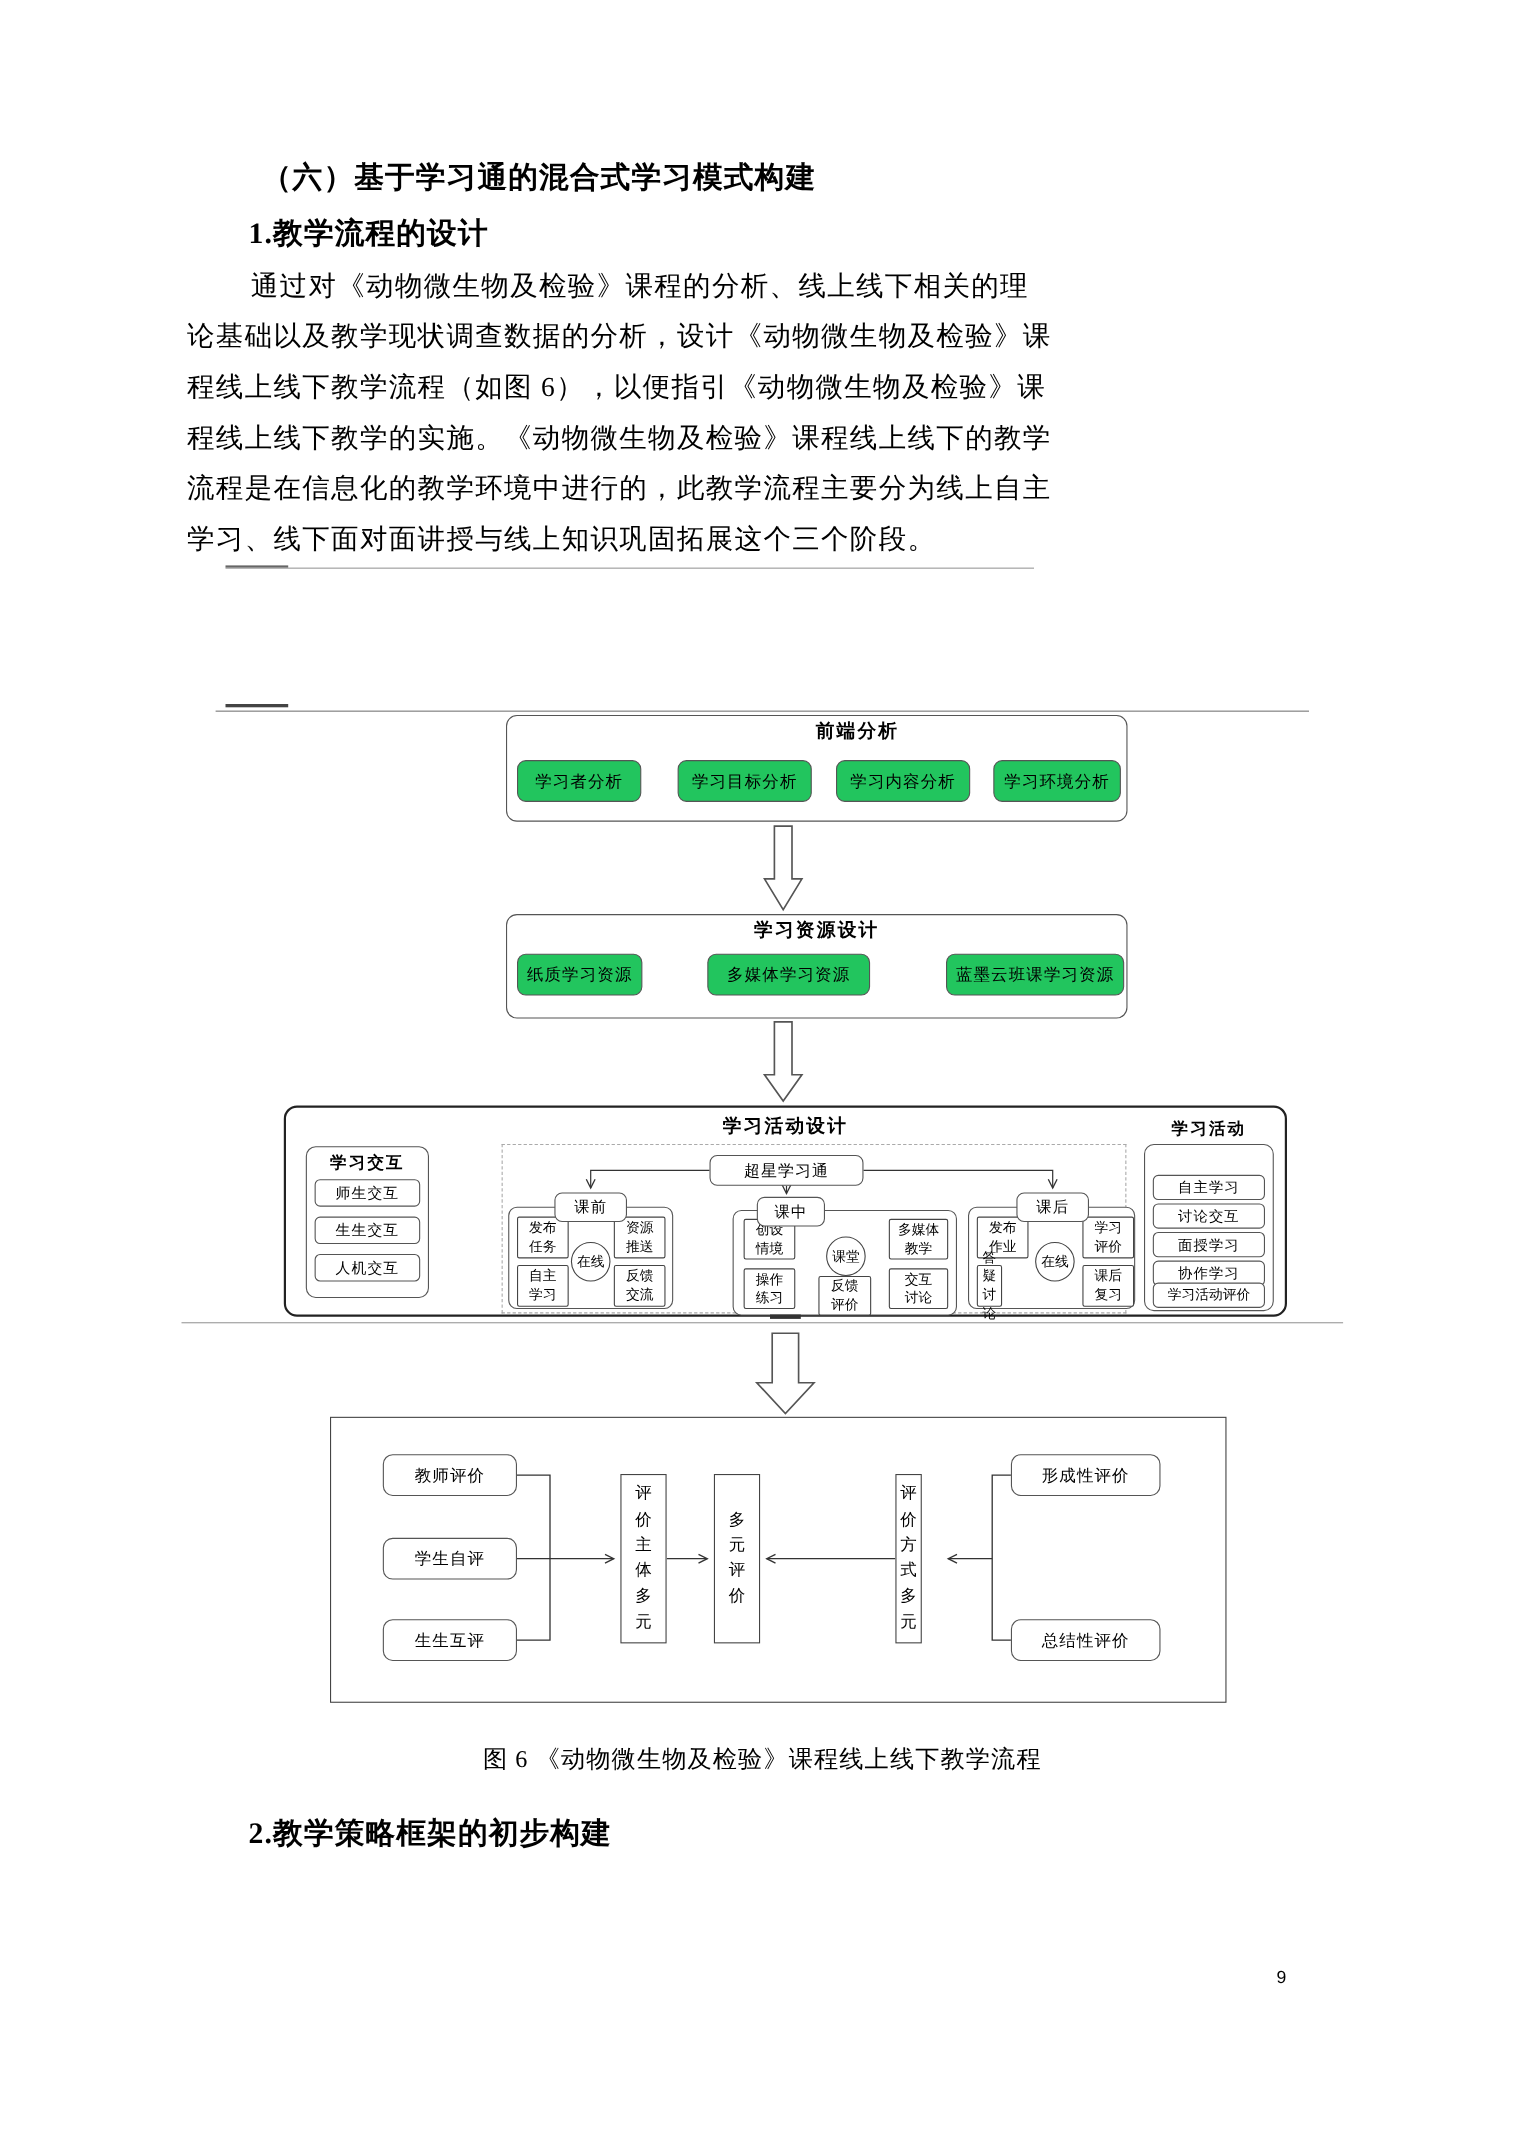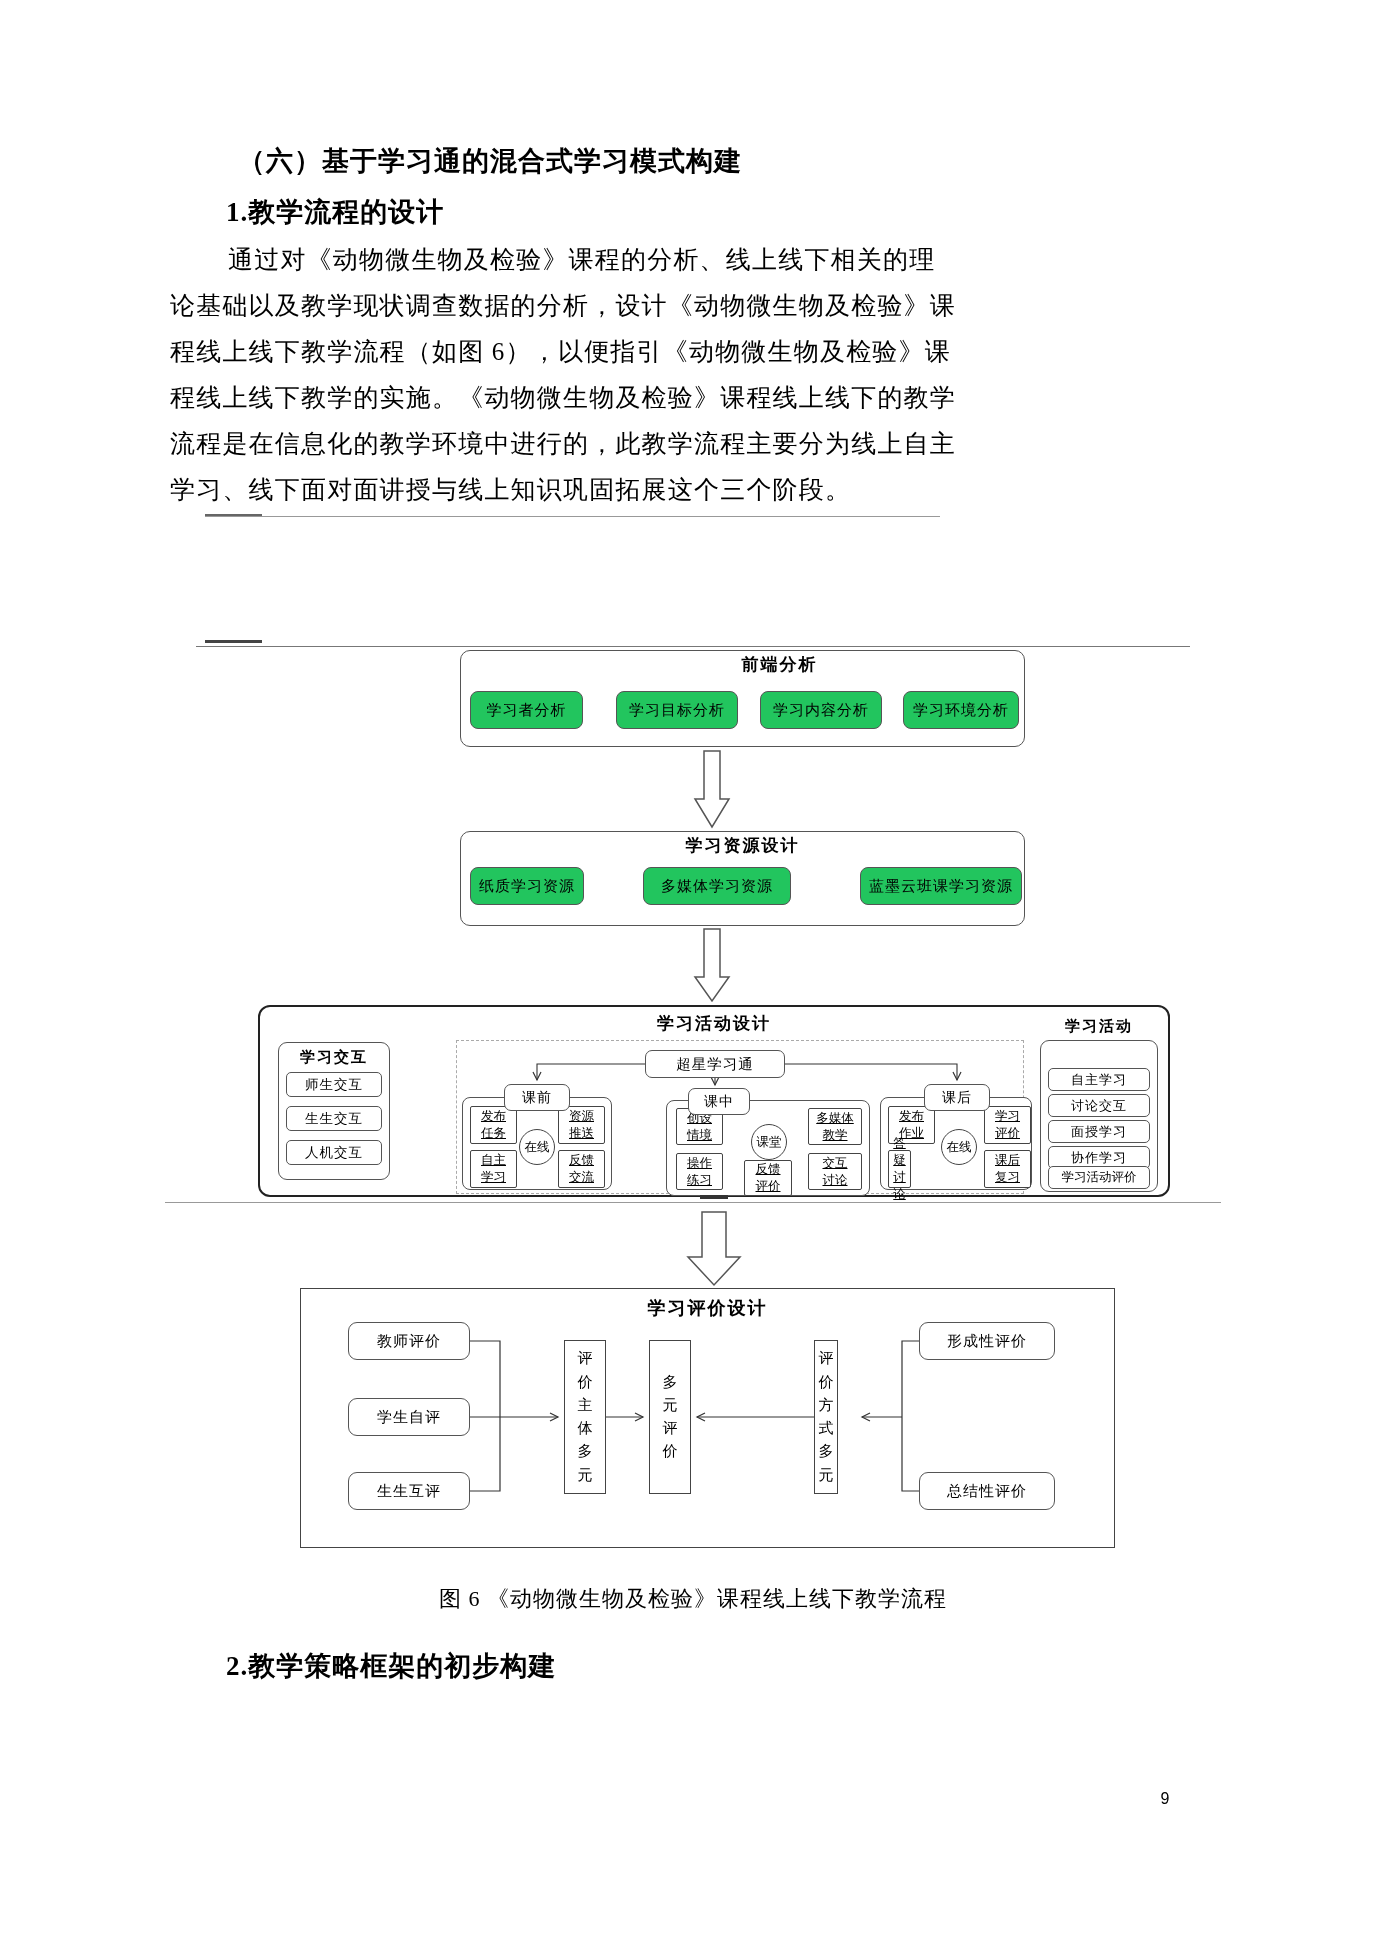--- a/index.html
+++ b/index.html
@@ -18,21 +18,21 @@
         font-size:15px;letter-spacing:1px;}
   .panel{border:1.4px solid #555;border-radius:9px;background:#fff;}
   .ptitle{font-size:15px;font-weight:bold;text-align:center;letter-spacing:2px;}
   .pitem{border:1.3px solid #555;border-radius:5px;background:#fff;display:flex;align-items:center;justify-content:center;
          font-size:13.5px;letter-spacing:1px;}
   .dashed{border:1px dashed #aaa;background:transparent;}
   .lab{border:1.3px solid #555;border-radius:7px;background:#fff;display:flex;align-items:center;justify-content:center;
        font-size:14px;letter-spacing:1px;}
   .grp{border:1.3px solid #555;border-radius:8px;background:#fff;}
   .sb{border:1.2px solid #444;border-radius:2px;background:#fff;display:flex;align-items:center;justify-content:center;
-      font-size:12.5px;line-height:1.35;text-align:center;text-decoration:underline;}
+      font-size:12.5px;line-height:1.35;text-align:center;}
   .sb span{display:block;word-break:break-all;}
   .t2 span{width:28px;} .t3 span{width:41px;}
   .circ{border:1.3px solid #444;border-radius:50%;background:#fff;display:flex;align-items:center;justify-content:center;
         font-size:12.5px;}
   .evalbox{border:1.5px solid #444;background:#fff;}
   .ebox{border:1.4px solid #555;border-radius:9px;background:#fff;display:flex;align-items:center;justify-content:center;
         font-size:15px;letter-spacing:1px;}
   .pillar{border:1.3px solid #444;background:#fff;display:flex;align-items:center;justify-content:center;}
   .pillar span{display:block;width:17px;word-break:break-all;font-size:15px;line-height:1.55;text-align:center;}
   .hline{background:#888;}
@@ -180,21 +180,20 @@
   <div class="abs d pitem" style="left:1048px;top:1068px;width:102px;height:23px;font-size:13px;">自主学习</div>
   <div class="abs d pitem" style="left:1048px;top:1094px;width:102px;height:23px;font-size:13px;">讨论交互</div>
   <div class="abs d pitem" style="left:1048px;top:1120px;width:102px;height:23px;font-size:13px;">面授学习</div>
   <div class="abs d pitem" style="left:1048px;top:1146px;width:102px;height:23px;font-size:13px;">协作学习</div>
   <div class="abs d pitem" style="left:1048px;top:1166px;width:102px;height:23px;font-size:12.5px;letter-spacing:0;">学习活动评价</div>
 
   <div class="abs hline" style="left:700px;top:1195px;width:28px;height:4px;background:#333;z-index:3;"></div>
   <div class="abs hline" style="left:165px;top:1202px;width:1056px;height:1px;background:#999;"></div>
 
   <div class="abs d evalbox" style="left:300px;top:1288px;width:815px;height:260px;background:transparent;"></div>
-  <div class="abs sec-title" style="left:300px;top:1296px;width:815px;font-size:18px;">学习评价设计</div>
   <div class="abs d ebox" style="left:348px;top:1322px;width:122px;height:38px;">教师评价</div>
   <div class="abs d ebox" style="left:348px;top:1398px;width:122px;height:38px;">学生自评</div>
   <div class="abs d ebox" style="left:348px;top:1472px;width:122px;height:38px;">生生互评</div>
   <div class="abs d pillar" style="left:564px;top:1340px;width:42px;height:154px;">
       <span>评价主体多元</span>
     </div>
   <div class="abs d pillar" style="left:649px;top:1340px;width:42px;height:154px;">
       <span>多元评价</span>
     </div>
   <div class="abs d pillar" style="left:814px;top:1340px;width:24px;height:154px;">

